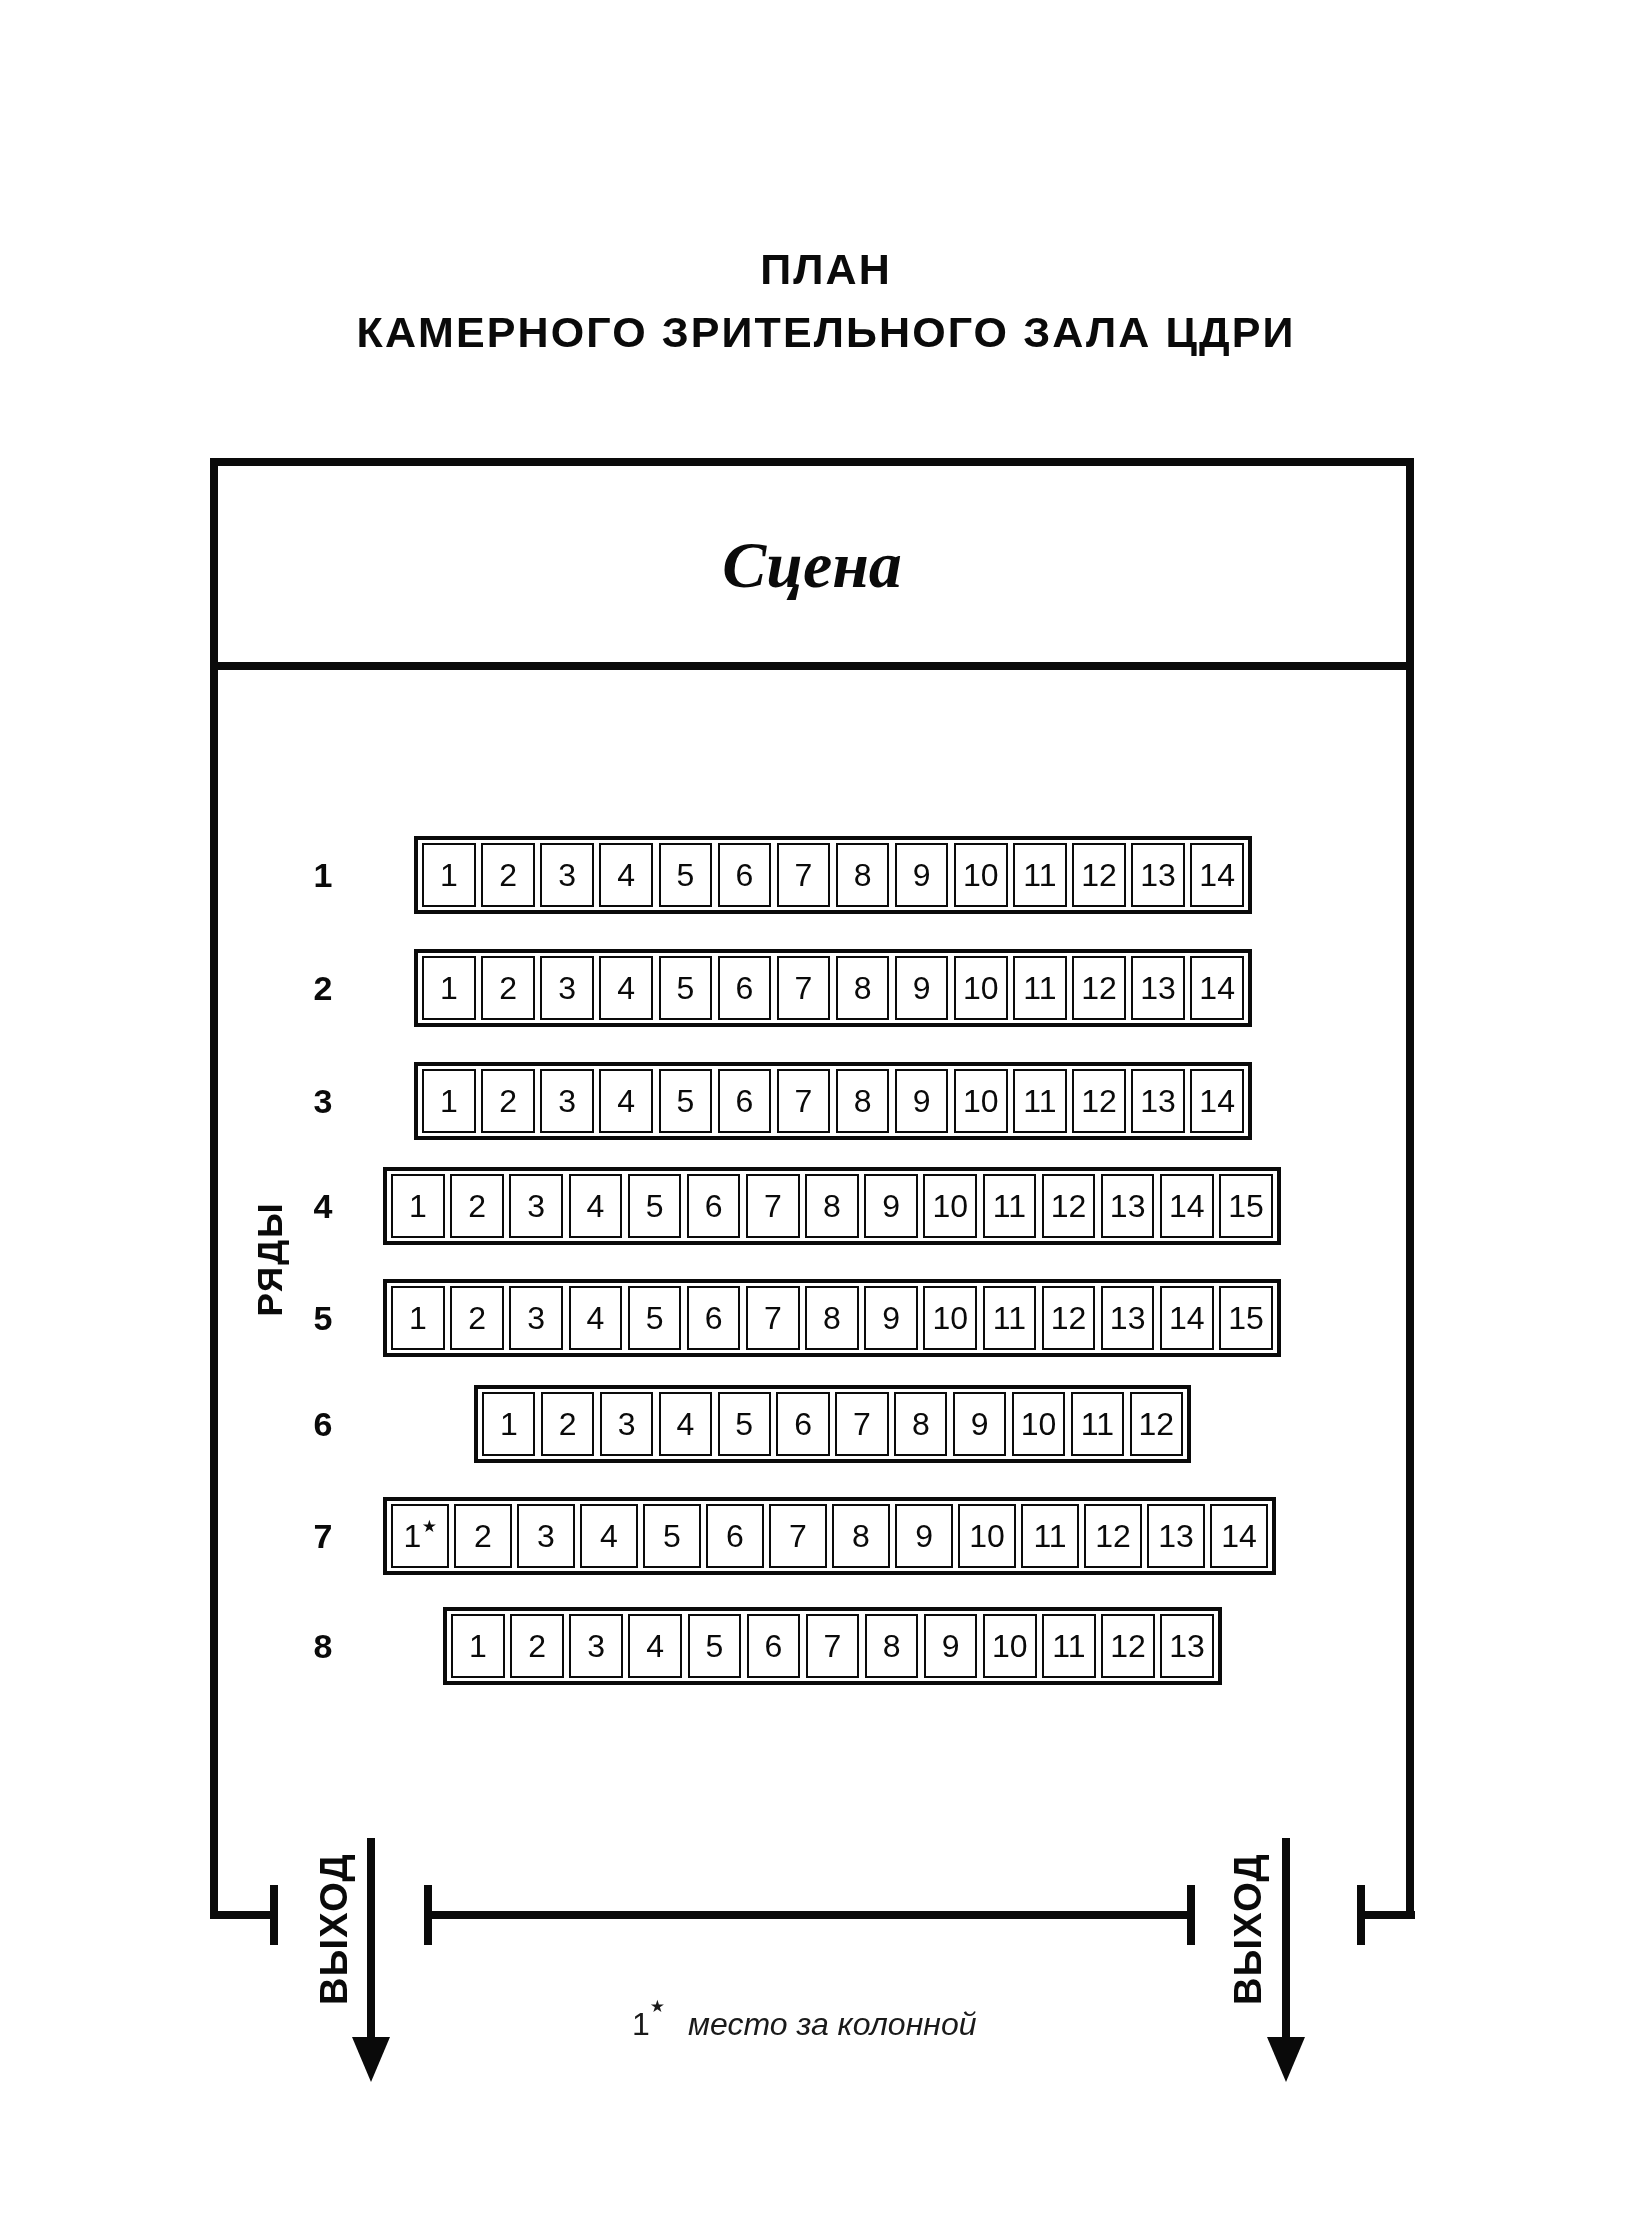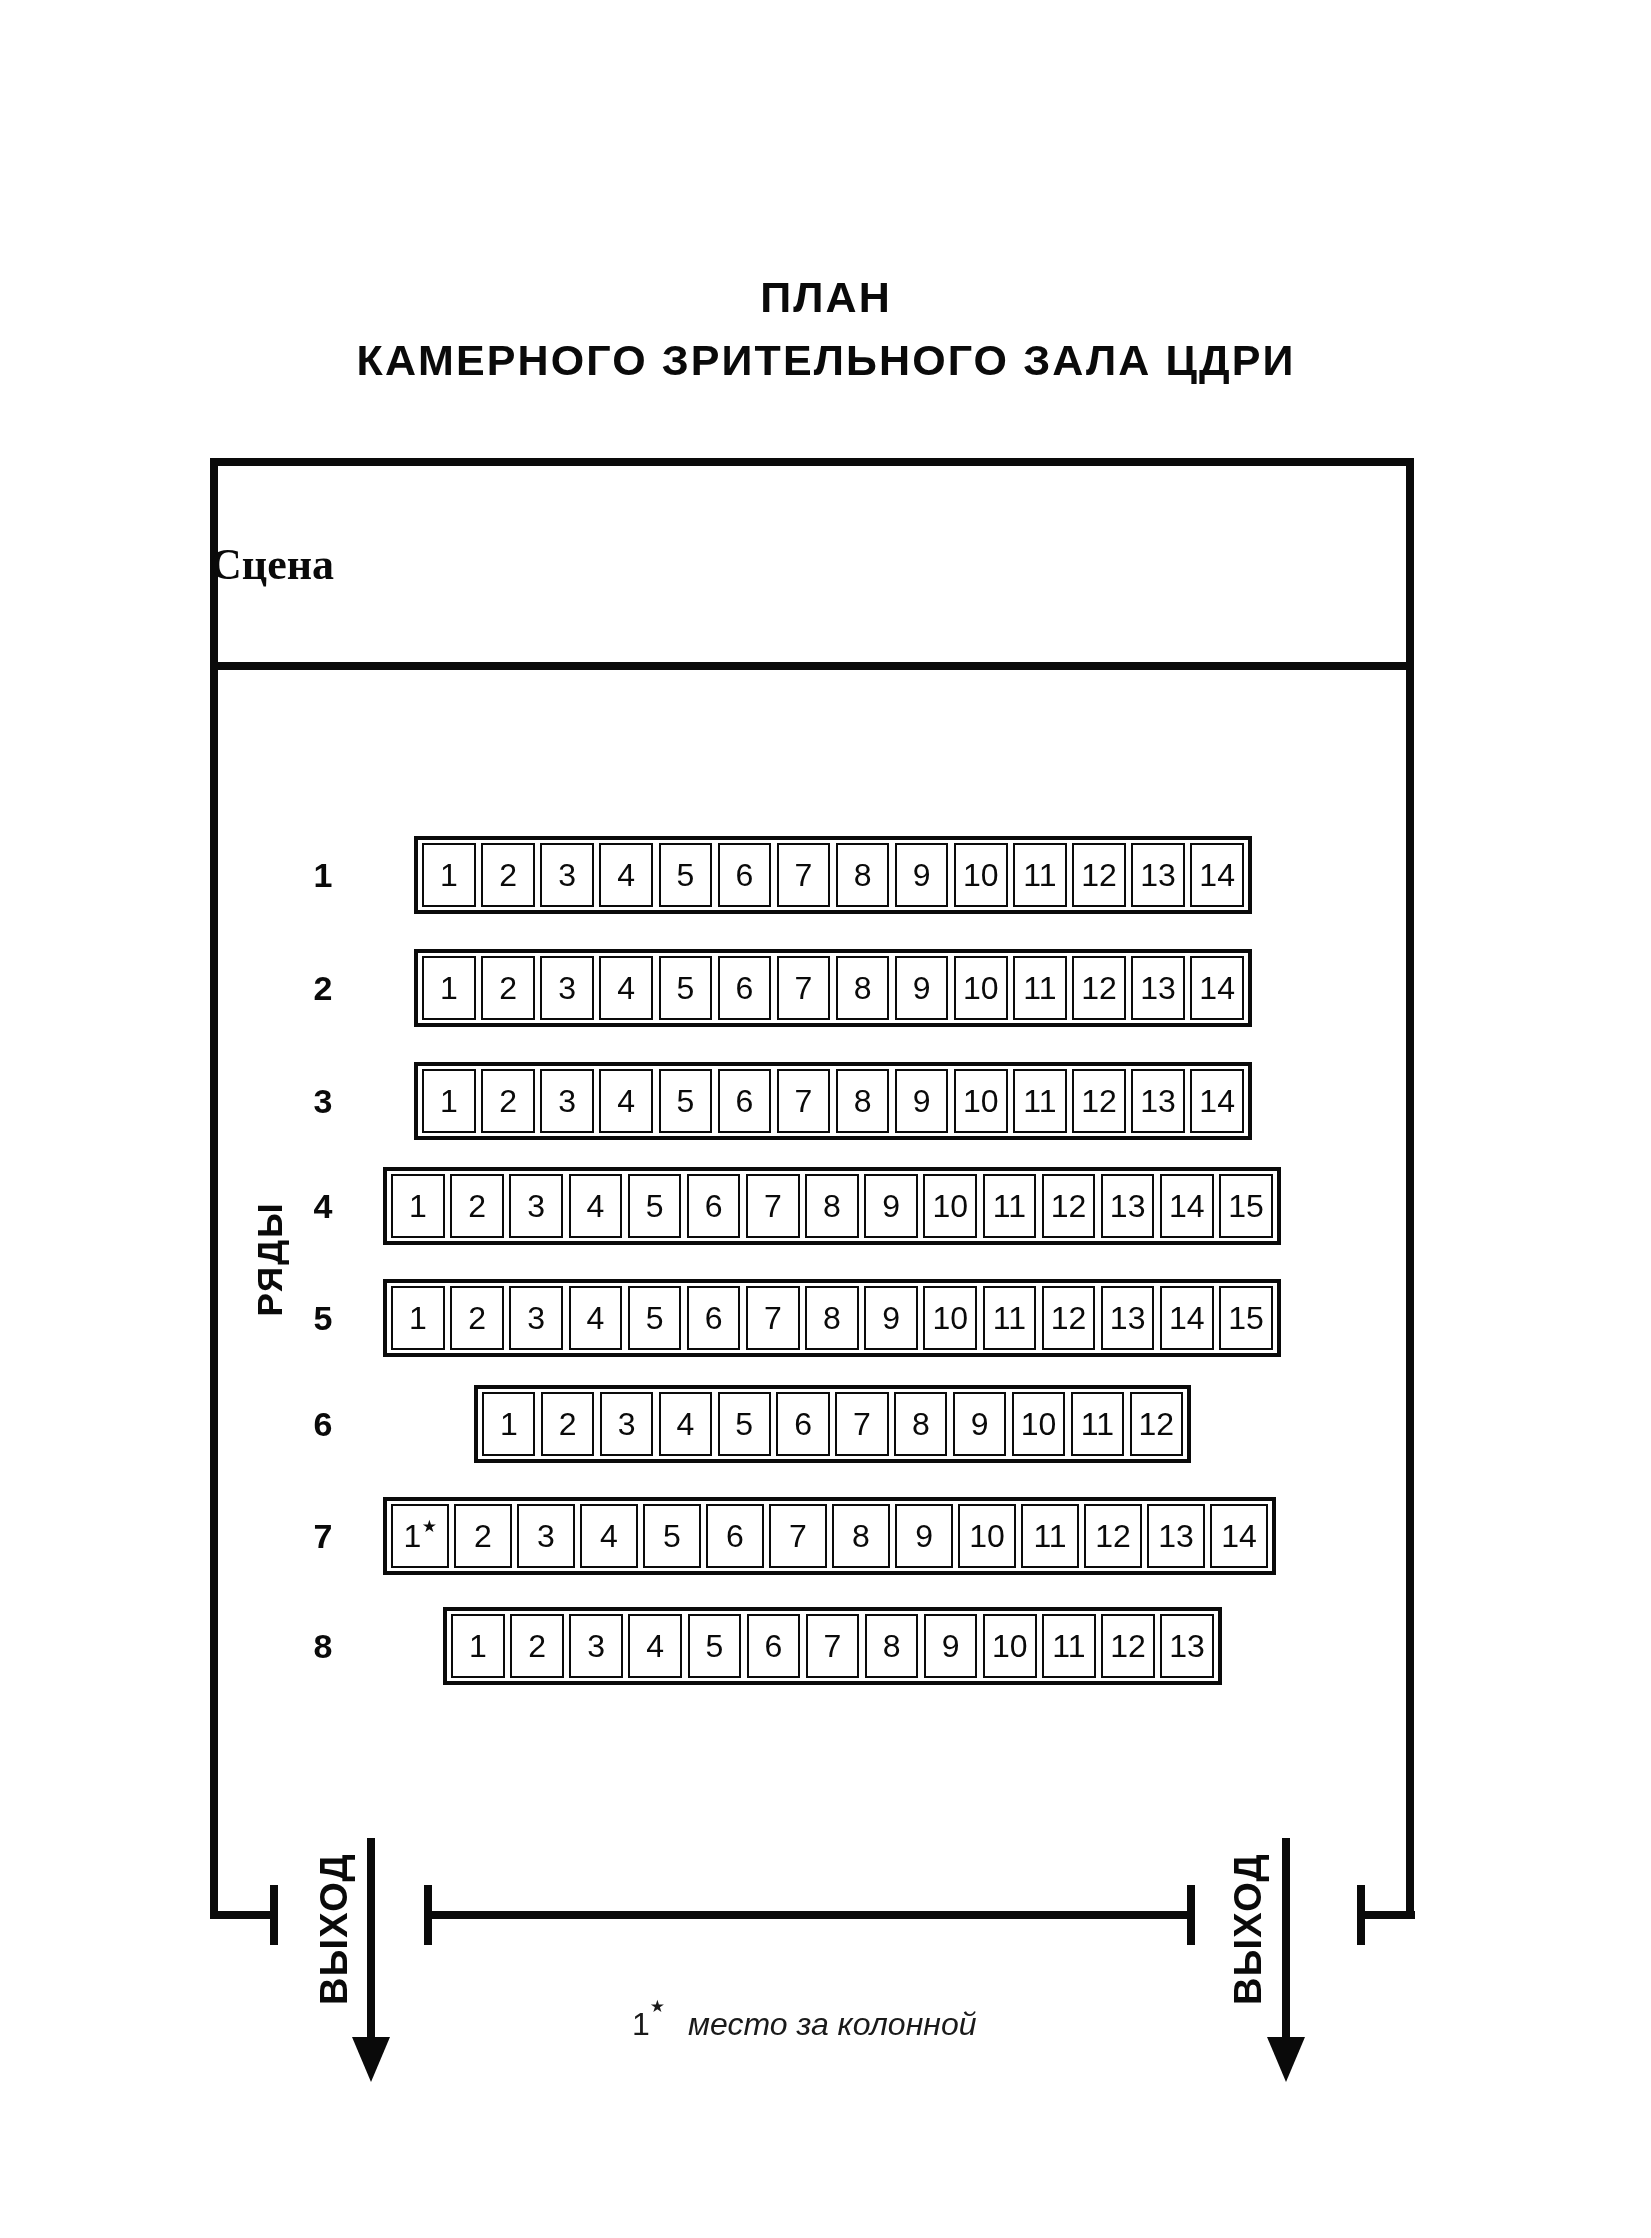--- a/index.html
+++ b/index.html
@@ -1,37 +1,37 @@
 <!DOCTYPE html>
 <html style="font-size:11.2px"><head>
 <meta charset="utf-8">
 <style>
   html,body{margin:0;padding:0;background:#ffffff;}
   .page{position:relative;width:1652px;height:2239px;background:#ffffff;color:#000;
         font-family:"Liberation Sans", sans-serif;overflow:hidden;}
 
   
   .title{position:absolute;left:0;top:238px;width:1652px;text-align:center;
-         font-weight:bold;font-size:43px;line-height:63px;letter-spacing:2.1px;color:#0a0a0a;margin-top:28px;}
+         font-weight:bold;font-size:43px;line-height:63px;letter-spacing:2.1px;color:#0a0a0a;}
 
   
   .wall{position:absolute;background:#0a0a0a;}
   .wall-top{left:210px;top:458px;width:1204px;height:7.7px;}
   .wall-left{left:210px;top:458px;width:7.7px;height:1461px;}
   .wall-right{left:1406px;top:458px;width:7.7px;height:1461px;}
   .stage-line{left:210px;top:662px;width:1204px;height:8.4px;}
   .wall-bottom-a{left:210px;top:1911px;width:67px;height:7.7px;}
   .wall-bottom-b{left:429px;top:1911px;width:764px;height:7.7px;}
   .wall-bottom-c{left:1360px;top:1911px;width:55px;height:7.7px;}
   .door-post{position:absolute;width:7.7px;height:60px;top:1885px;background:#0a0a0a;}
   .post-1{left:270px;} .post-2{left:424px;} .post-3{left:1187px;} .post-4{left:1357px;}
 
   
-  .stage-label{position:absolute;left:210px;top:530px;width:1204px;text-align:left;
-               font-family:"Liberation Serif", serif;font-weight:bold;font-size:44px;line-height:70px;color:#0a0a0a;}
+  .stage-label{position:absolute;left:210px;top:530px;width:1204px;text-align:center;
+               font-family:"Liberation Serif", serif;font-weight:bold;font-size:66px;line-height:70px;color:#0a0a0a;font-style:italic;}
 
   
   .rows-axis{position:absolute;left:270px;top:1259px;transform:translate(-50%,-50%) rotate(-90deg);
              font-weight:bold;font-size:35px;letter-spacing:2.1px;white-space:nowrap;color:#0a0a0a;}
 
   
   .row-label{position:absolute;left:288px;width:70px;height:78px;line-height:78px;
              text-align:center;font-weight:bold;font-size:34px;color:#0a0a0a;}
   .seat-row{position:absolute;box-sizing:border-box;height:78px;border:4.9px solid #0a0a0a;
             padding:2.8px 4.2px;display:flex;gap:5.6px;background:#ffffff;}

